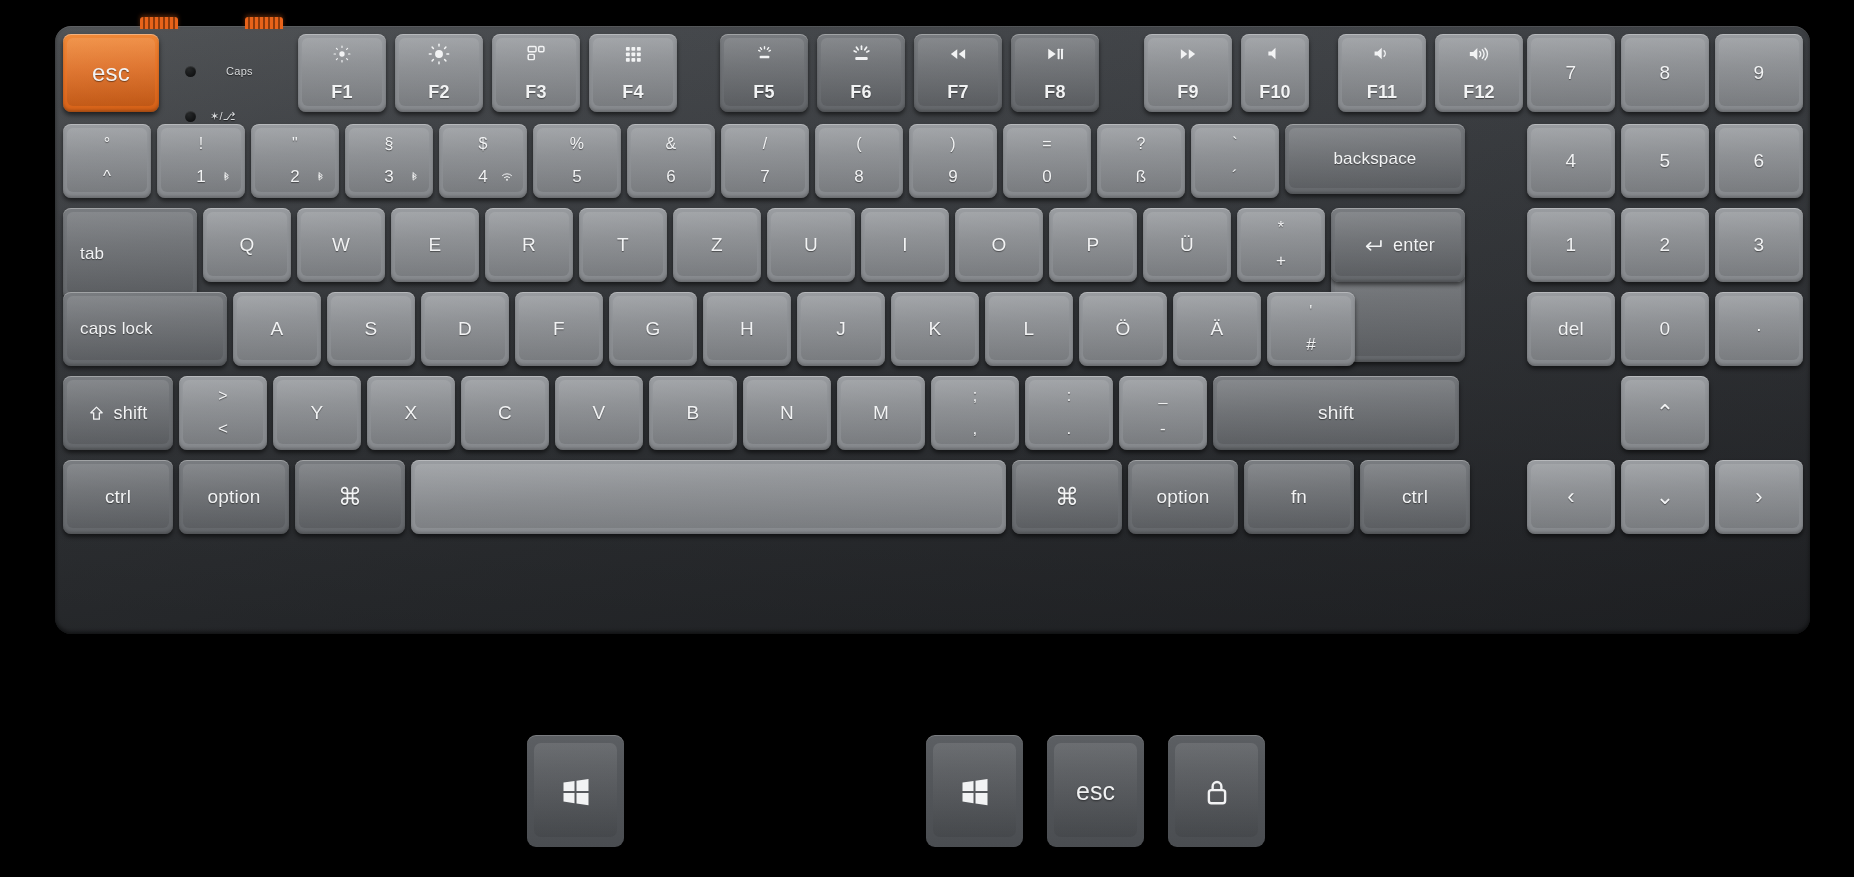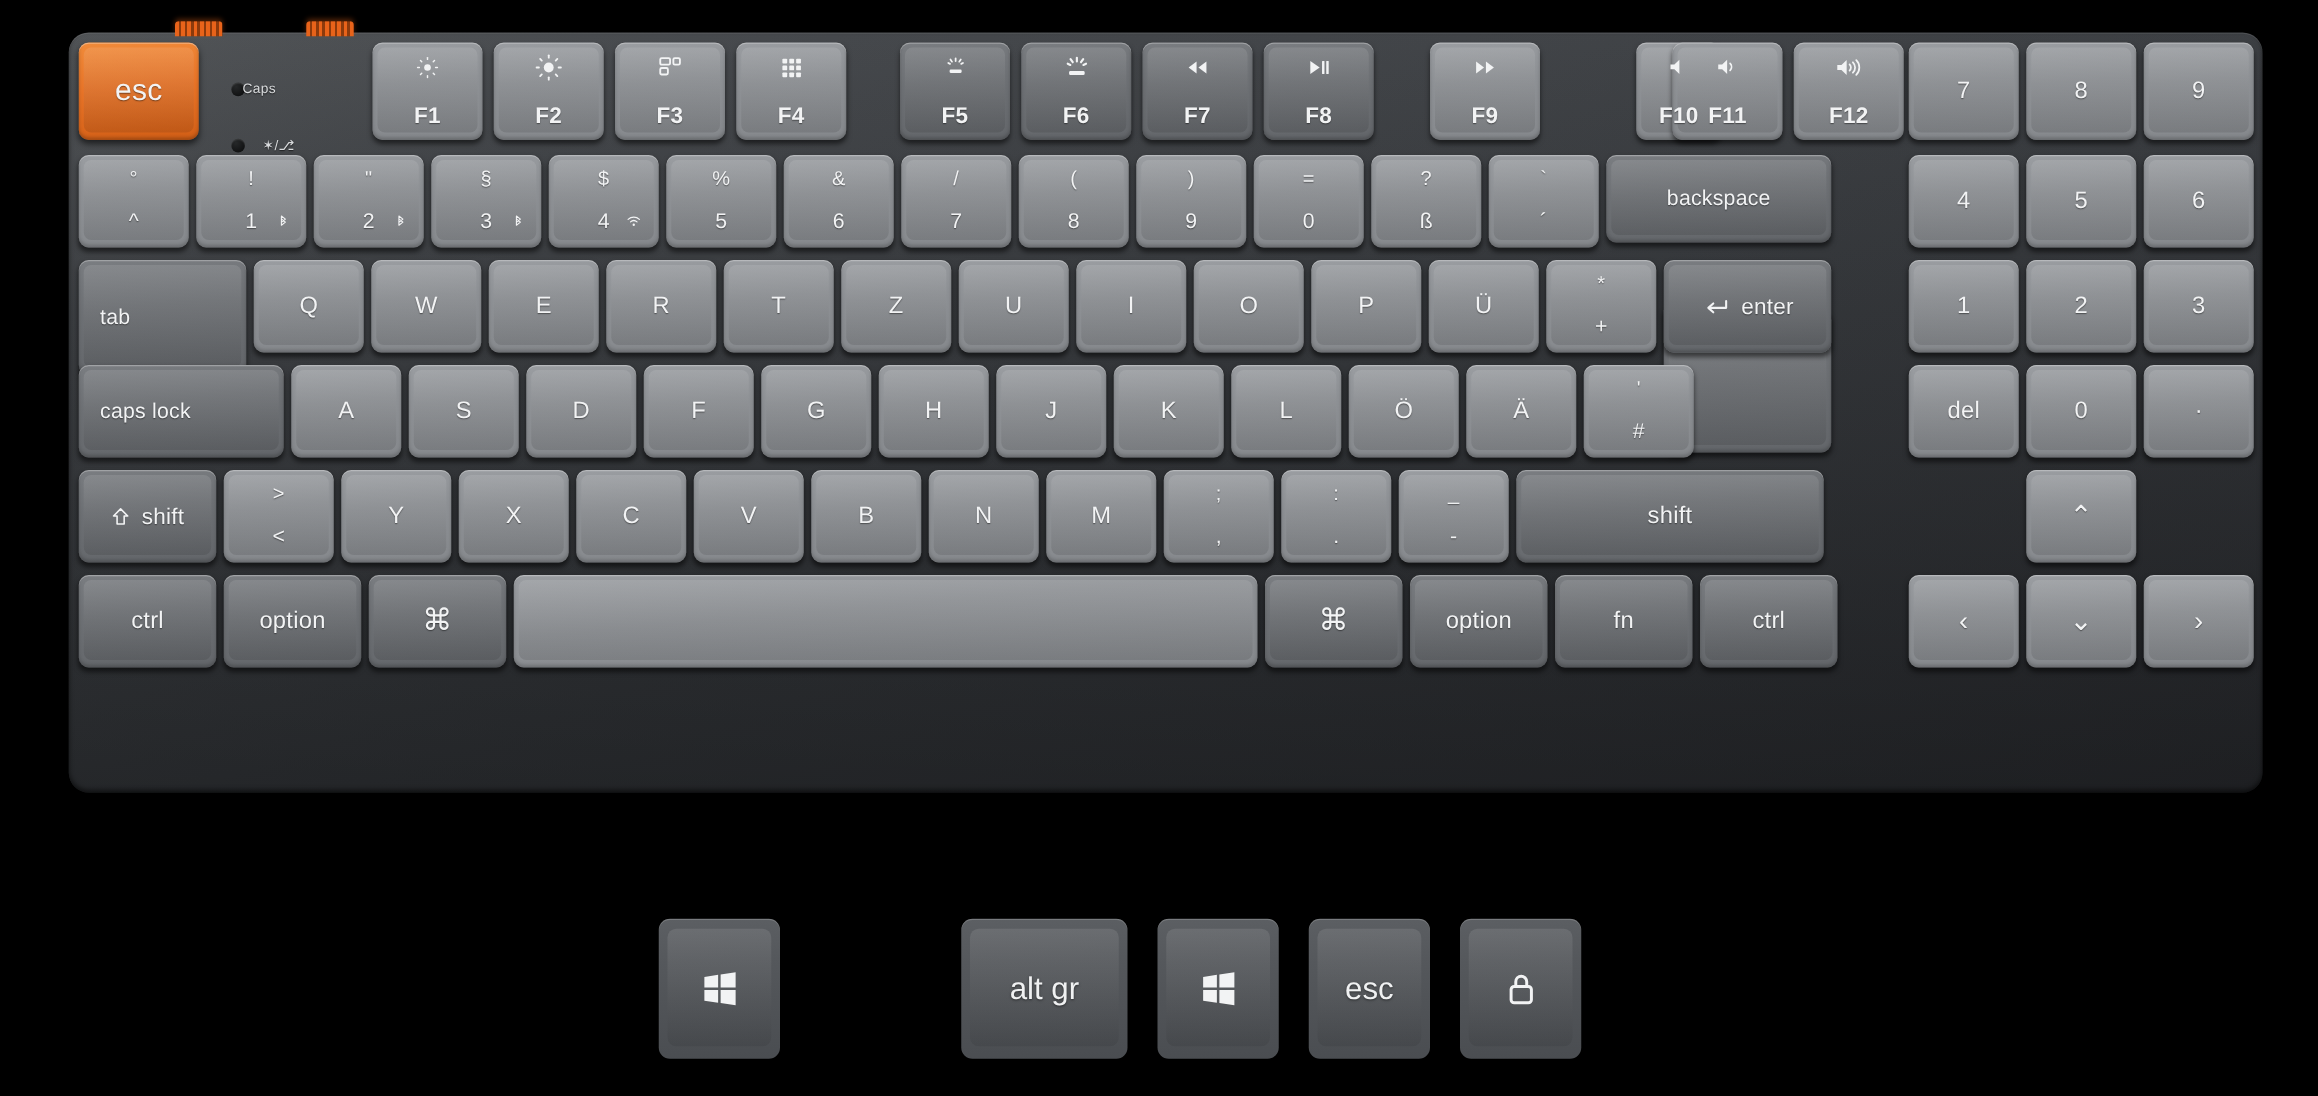--- a/index.html
+++ b/index.html
@@ -138,21 +138,21 @@
 <body>
 
 <div id="stage">
 
   <div id="keyboard">
     <div id="kb-inner"></div>
     <div class="nub" style="left:85px;"></div>
     <div class="nub" style="left:190px;"></div>
 
     <div class="led-dot" style="left:130px; top:40px;"></div>
-    <div class="led-label" style="left:139px; top:39px;">Caps</div>
+    <div class="led-label" style="left:171px; top:39px;">Caps</div>
     <div class="led-dot" style="left:130px; top:85px;"></div>
     <div class="led-label" style="left:155px; top:84px;">✶/⎇</div>
 
     <div id="keys">
         <div class="key dark" style="left: 1276px; top: 222px; width: 134px; height: 114px; border-radius: 0px 8px 8px;">
           <span class="cap"></span>
         </div>
         <div class="key esc" style="left: 8px; top: 8px; width: 96px; height: 78px;">
           <span class="cap"></span>
           <span class="lbl lbl-c" style="font-size:24px">esc</span>
@@ -253,21 +253,21 @@
           <span class="fn-lbl">F8</span>
         </div>
         <div class="key" style="left: 1089px; top: 8px; width: 88px; height: 78px;">
           <span class="cap"></span>
           <span class="fn-icon"><svg class="ic" width="22" height="18" viewBox="0 0 24 24">
               <path d="M2.5 5.5 L2.5 18.5 L11 12 Z"></path>
               <path d="M13 5.5 L13 18.5 L21.5 12 Z"></path>
             </svg></span>
           <span class="fn-lbl">F9</span>
         </div>
-        <div class="key" style="left: 1254px; top: 8px; width: 68px; height: 78px; text-decoration: underline;">
+        <div class="key" style="left: 1186px; top: 8px; width: 68px; height: 78px; text-decoration: underline;">
           <span class="cap"></span>
           <span class="fn-icon"><svg class="ic" width="19" height="19" viewBox="0 0 24 24">
               <path d="M3 9.5 L7 9.5 L12 4.8 L12 19.2 L7 14.5 L3 14.5 Z"></path>
             </svg></span>
           <span class="fn-lbl">F10</span>
         </div>
         <div class="key" style="left: 1283px; top: 8px; width: 88px; height: 78px;">
           <span class="cap"></span>
           <span class="fn-icon"><svg class="ic" width="21" height="19" viewBox="0 0 24 24">
               <path d="M2 9.5 L6 9.5 L11 4.8 L11 19.2 L6 14.5 L2 14.5 Z"></path>
@@ -646,24 +646,20 @@
 
   <div id="extras">
       <div class="extra" style="left: 527px; top: 0px;">
         <span class="cap2"></span>
         <span class="etxt"><svg class="ic" width="30" height="30" viewBox="0 0 24 24">
             <path d="M2 4.4 L10.8 3.1 L10.8 11.2 L2 11.2 Z"></path>
             <path d="M12.4 2.9 L22 1.5 L22 11.2 L12.4 11.2 Z"></path>
             <path d="M2 12.8 L10.8 12.8 L10.8 20.9 L2 19.6 Z"></path>
             <path d="M12.4 12.8 L22 12.8 L22 22.5 L12.4 21.1 Z"></path>
           </svg></span>
-      </div>
-      <div class="extra wide" style="left: 769px; top: 0px;">
-        <span class="cap2"></span>
-        <span class="etxt">alt  gr</span>
       </div>
       <div class="extra" style="left: 926px; top: 0px;">
         <span class="cap2"></span>
         <span class="etxt"><svg class="ic" width="30" height="30" viewBox="0 0 24 24">
             <path d="M2 4.4 L10.8 3.1 L10.8 11.2 L2 11.2 Z"></path>
             <path d="M12.4 2.9 L22 1.5 L22 11.2 L12.4 11.2 Z"></path>
             <path d="M2 12.8 L10.8 12.8 L10.8 20.9 L2 19.6 Z"></path>
             <path d="M12.4 12.8 L22 12.8 L22 22.5 L12.4 21.1 Z"></path>
           </svg></span>
       </div>

